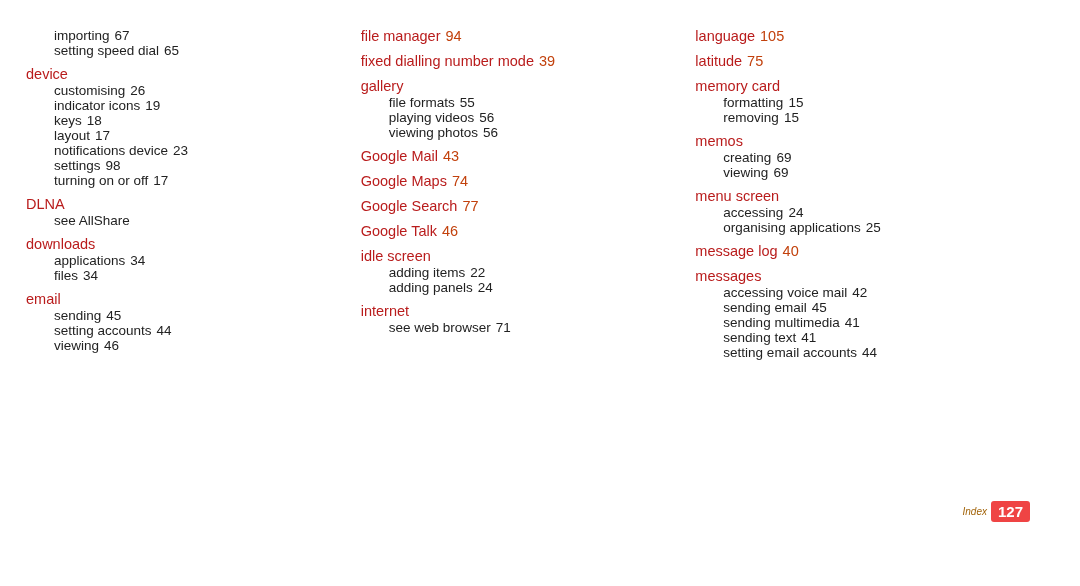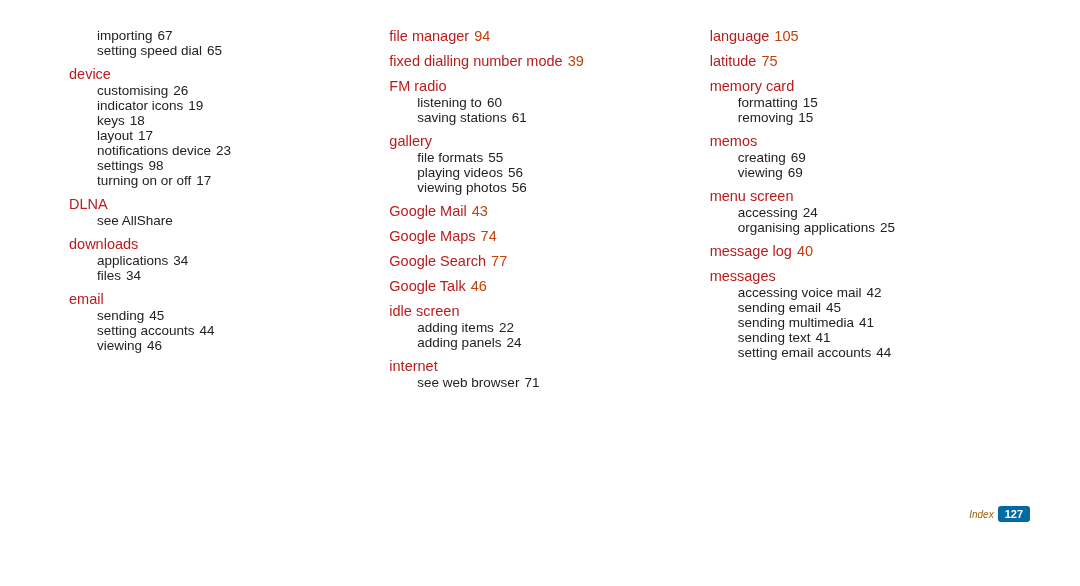--- a/index.html
+++ b/index.html
@@ -9,21 +9,21 @@
       background: #ffffff;
       font-family: 'Arial', sans-serif;
       font-size: 14px;
       color: #222;
       overflow: hidden;
       position: relative;
     }
     .page {
       width: 1080px;
       height: 550px;
-      padding: 28px 50px 28px 69px;
+      padding: 28px 50px 28px 26px;
       display: flex;
       flex-direction: column;
     }
     .columns {
       display: flex;
       flex-direction: row;
       gap: 0;
       flex: 1;
     }
     .col {
@@ -75,23 +75,23 @@
       align-items: center;
       padding-top: 8px;
     }
     .footer-label {
       color: #a16207;
       font-size: 10px;
       font-style: italic;
       margin-right: 4px;
     }
     .footer-badge {
-      background: #0369a1;
+      background: #ef4444;
       color: #fff;
-      font-size: 11px;
+      font-size: 15px;
       font-weight: bold;
       padding: 2px 7px;
       border-radius: 3px;
     }
   </style>
 </head>
 <body>
 
 <div class="page">
   <div class="columns">
@@ -184,33 +184,20 @@
         <div class="group">
           <div class="header-line">
             <span class="term">file manager</span>
             <span class="term-num">94</span>
           </div>
         </div>
         <div class="group">
           <div class="header-line">
             <span class="term">fixed dialling number mode</span>
             <span class="term-num">39</span>
-          </div>
-        </div>
-        <div class="group">
-          <div class="header-line">
-            <span class="term">FM radio</span>
-          </div>
-          <div class="plain-line">
-            <span class="sub-text">listening to</span>
-            <span class="sub-num">60</span>
-          </div>
-          <div class="plain-line">
-            <span class="sub-text">saving stations</span>
-            <span class="sub-num">61</span>
           </div>
         </div>
         <div class="group">
           <div class="header-line">
             <span class="term">gallery</span>
           </div>
           <div class="plain-line">
             <span class="sub-text">file formats</span>
             <span class="sub-num">55</span>
           </div>

